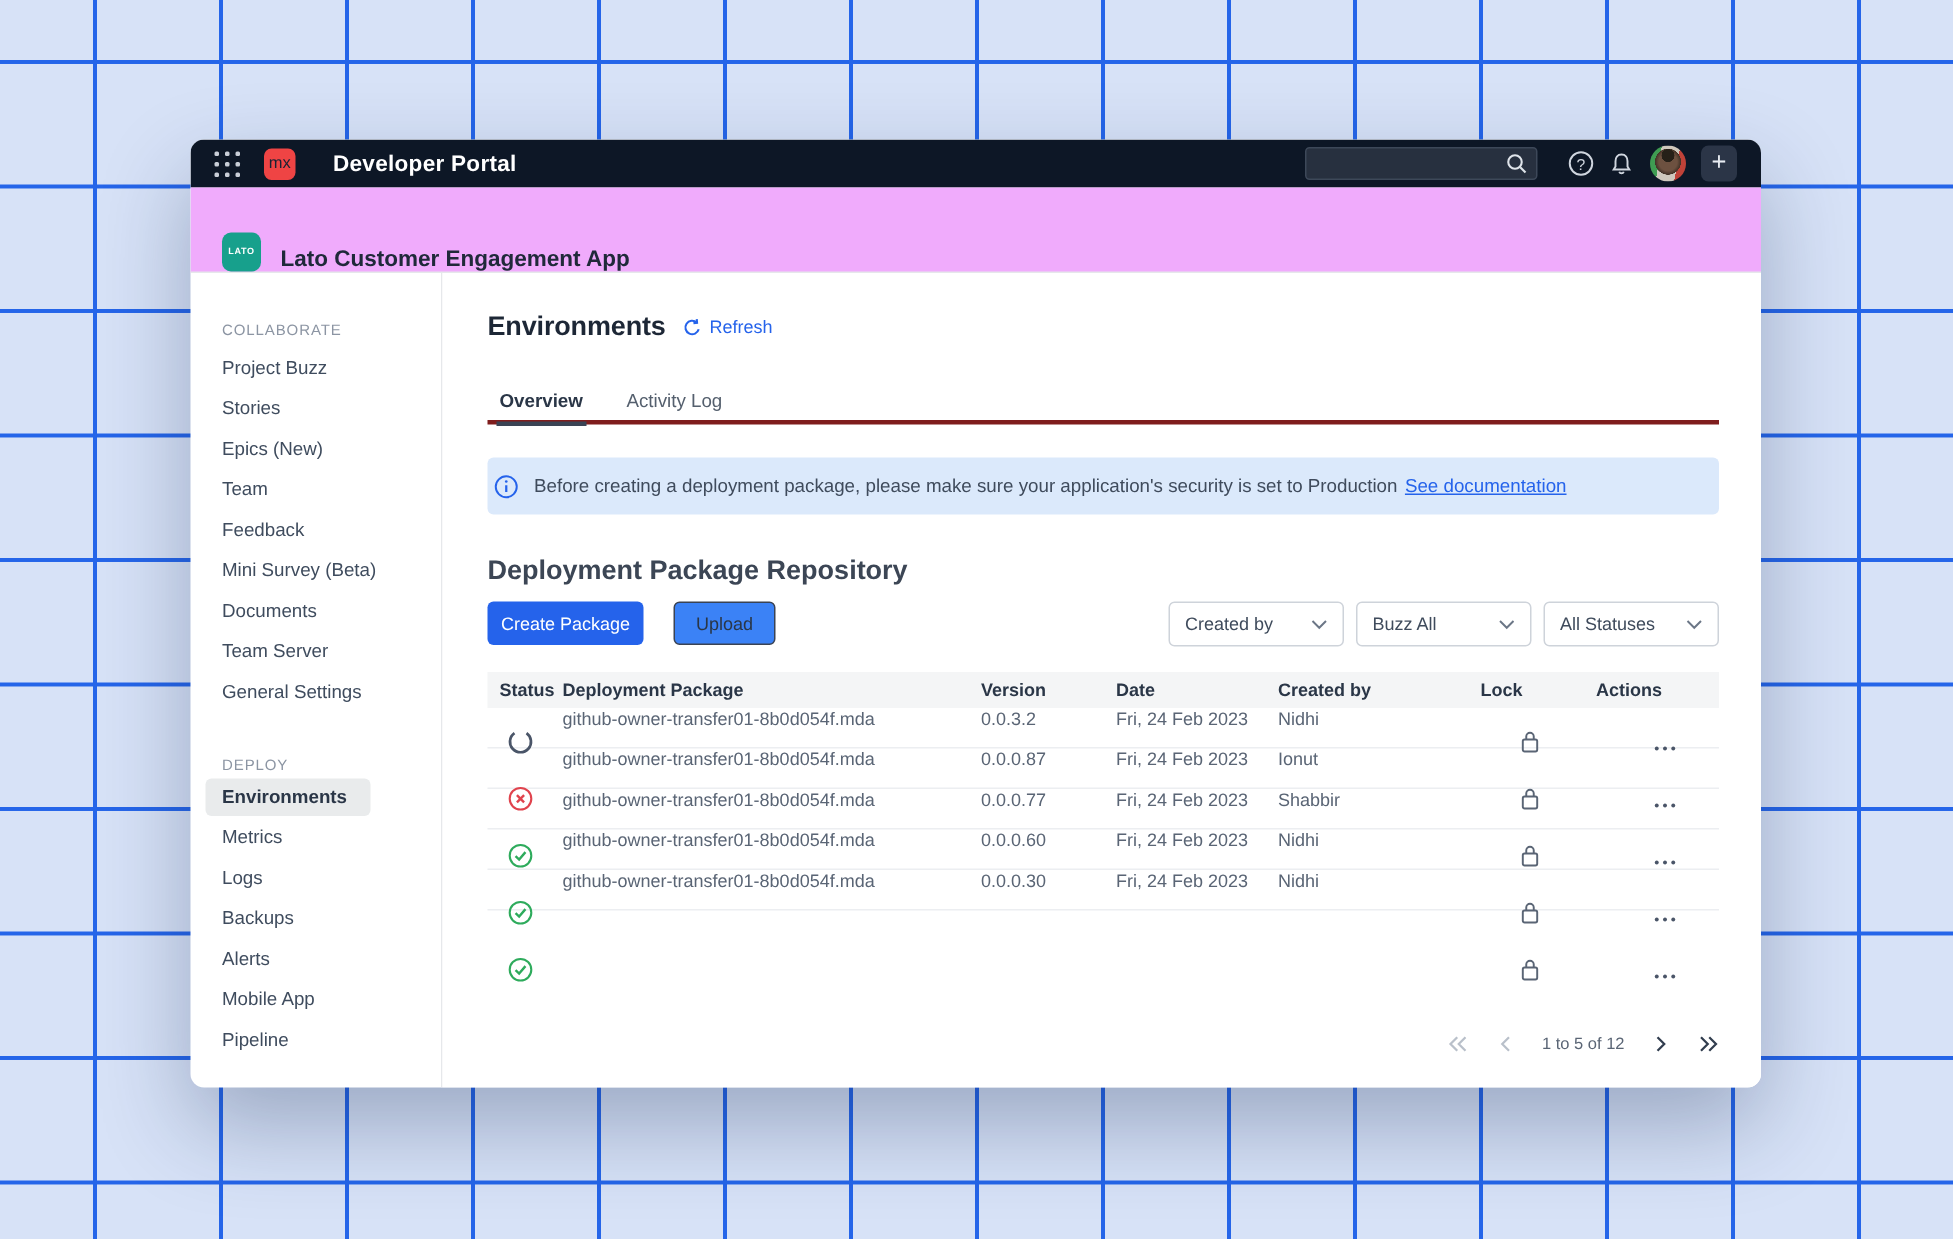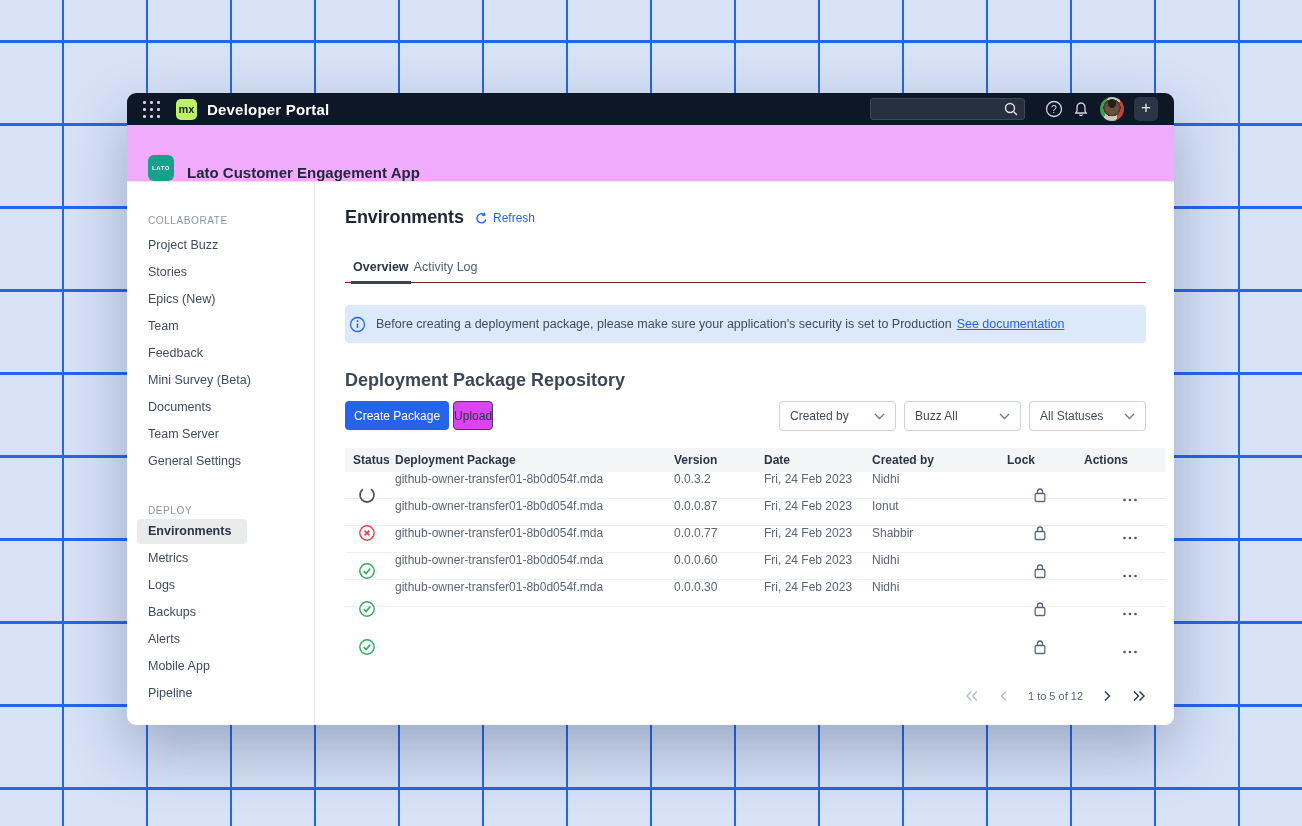--- a/index.html
+++ b/index.html
@@ -7,66 +7,66 @@
 body{font-family:"Liberation Sans",sans-serif;position:relative;overflow:hidden;
   background-color:#d7e2f7;
   background-image:linear-gradient(to right,#2565e9 2.5px,transparent 2.5px),linear-gradient(to bottom,#2565e9 2.5px,transparent 2.5px);
   background-size:84px 83px;background-position:62px 40px;}
 .window{position:absolute;left:127px;top:93px;width:1047px;height:632px;border-radius:9px;background:#fff;
   box-shadow:0 25px 60px rgba(15,35,75,.3);overflow:hidden;display:flex;flex-direction:column}
 
 .topbar{height:32px;background:#0d1726;display:flex;align-items:center;padding:0 16px;flex:0 0 auto;color:#fff}
 .waffle{display:grid;grid-template-columns:repeat(3,3px);grid-gap:4px;margin-right:16px;cursor:pointer}
 .waffle i{width:3px;height:3px;background:#c9cfd8;border-radius:1px}
-.mxlogo{width:21px;height:21px;background:#bef264;border-radius:5px;color:#1a2333;font-weight:bold;font-size:11px;
-  display:flex;align-items:center;justify-content:center;margin-right:10px}
+.mxlogo{width:21px;height:21px;background:#ef4444;border-radius:5px;color:#1a2333;font-weight:normal;font-size:11px;
+  display:flex;align-items:center;justify-content:center;margin-right:25px}
 .product{font-size:15px;font-weight:700;letter-spacing:.2px}
 .topbar-right{margin-left:auto;display:flex;align-items:center}
 .search{width:155px;height:22px;background:#27303f;border:1px solid #3d4859;border-radius:3px;position:relative;margin-right:20px}
 .search svg{position:absolute;right:5px;top:2px}
 .tb-ic{display:flex;align-items:center}
 .help{margin-right:10px}
 .bell{margin-right:11px}
 .avatar{width:24px;height:24px;border-radius:50%;margin-right:10px;
   background:radial-gradient(circle at 50% 28%,#262018 0 20%,transparent 21%),
   radial-gradient(circle at 50% 45%,#6d5140 0 34%,#423227 48%,transparent 49%),
   linear-gradient(100deg,#3f9c52 0 28%,#cfc8bd 28% 72%,#c04238 72%);}
 .plusbtn{width:24px;height:24px;border-radius:5px;background:#2b3547;color:#e8ecf2;font-size:17px;line-height:21px;
   text-align:center;font-weight:400}
 
 .appheader{height:57px;background:#f0abfc;border-bottom:1px solid #e6e8eb;display:flex;align-items:flex-end;padding:0 21px;flex:0 0 auto}
 .appicon{width:26px;height:26px;border-radius:6px;background:#17a08c;color:#fff;font-size:6px;font-weight:bold;
   display:flex;align-items:center;justify-content:center;letter-spacing:.5px;margin-right:13px}
 .apptitle{font-size:15px;font-weight:700;color:#20293a}
 
 .appbody{flex:1;display:flex;min-height:0}
-.sidebar{width:188px;border-right:1px solid #e6e8eb;padding-top:32px;flex:0 0 auto}
+.sidebar{width:168px;border-right:1px solid #e6e8eb;padding-top:32px;flex:0 0 auto}
 .sec-label{font-size:10px;color:#8c95a3;letter-spacing:.6px;padding-left:21px;height:14px;line-height:14px}
 .side-items{margin-top:4px}
 .side-item{height:27px;line-height:27px;font-size:12.5px;color:#3f4c5e;margin:0 10px;padding-left:11px;border-radius:4px;cursor:pointer;white-space:nowrap}
 .side-item.selected{background:#e9ebec;font-weight:700;color:#2a3647;width:fit-content;padding-right:16px;height:25px;line-height:25px;margin-top:1px;margin-bottom:1px}
 .sec2{margin-top:29px}
 .sec2 .side-items{margin-top:1px}
 
 .main{flex:1;position:relative;background:#fff}
 .h1{position:absolute;left:30px;top:25px;font-size:18px;font-weight:700;color:#1d2736;letter-spacing:-.1px}
 .refresh{position:absolute;left:160px;top:29px;display:flex;align-items:center;gap:5px;color:#2563eb;font-size:12px;cursor:pointer}
-.tabs{position:absolute;left:30px;right:28px;top:78px;height:23px;border-bottom:1px solid #7f1d1d;display:flex;gap:5px;padding-left:8px}
+.tabs{position:absolute;left:30px;right:28px;top:78px;height:23px;border-bottom:3px solid #7f1d1d;display:flex;gap:29px;padding-left:8px}
 .tab{font-size:12.5px;color:#55606e;position:relative;height:23px}
 .tab.active{color:#2a3647;font-weight:700}
 .tab.active::after{content:"";position:absolute;left:-2px;right:-2px;bottom:-1px;height:3px;background:#3a4354}
 .banner{position:absolute;left:30px;right:28px;top:123px;height:38px;background:#dbe9fb;border-radius:4px;display:flex;align-items:center;padding:0 4px}
 .banner svg{margin-right:10px;flex:0 0 auto}
 .banner-text{font-size:12.5px;color:#3f4b5c}
 .banner a{color:#2563eb;text-decoration:underline;font-size:12.5px;margin-left:5px}
 .sec-title{position:absolute;left:30px;top:188px;font-size:18px;font-weight:700;color:#3c4655}
-.btnrow{position:absolute;left:30px;top:219px;display:flex;gap:4px}
+.btnrow{position:absolute;left:30px;top:219px;display:flex;gap:20px}
 .btn{height:29px;border-radius:4px;font-size:12px;padding:0 9px;display:flex;align-items:center;cursor:pointer}
 .btn.primary{background:#2563eb;color:#fff}
-.btn.secondary{background:#d946ef;border:1.5px solid #3a4354;color:#2a3647;padding:0 0}
+.btn.secondary{background:#3b82f6;border:1.5px solid #3a4354;color:#2a3647;padding:0 14px}
 .filters{position:absolute;right:28px;top:219px;display:flex;gap:8px}
 .select{width:117px;height:30px;border:1px solid #ced3da;border-radius:4px;display:flex;align-items:center;padding:0 10px;font-size:12px;color:#3f4b5c;justify-content:space-between;background:#fff}
 .select svg{flex:0 0 auto}
 
 .table{position:absolute;left:30px;top:266px;width:821px}
 .thead{height:24px;background:#f4f5f6;display:flex;align-items:center;font-size:12px;font-weight:700;color:#2a3647}
 .trow{height:27px;display:flex;align-items:flex-start;border-bottom:1px solid #eceef1;font-size:12px;color:#5a6575}
 .c0{width:50px;padding-left:8px}.c1{width:279px}.c2{width:90px}.c3{width:108px}.c4{width:135px}.c5{width:77px}.c6{width:60px}
 .overlay{position:absolute;left:0;top:0;width:100%;height:230px;pointer-events:none}
 .ov-ic{position:absolute;transform:translate(-50%,-50%)}

